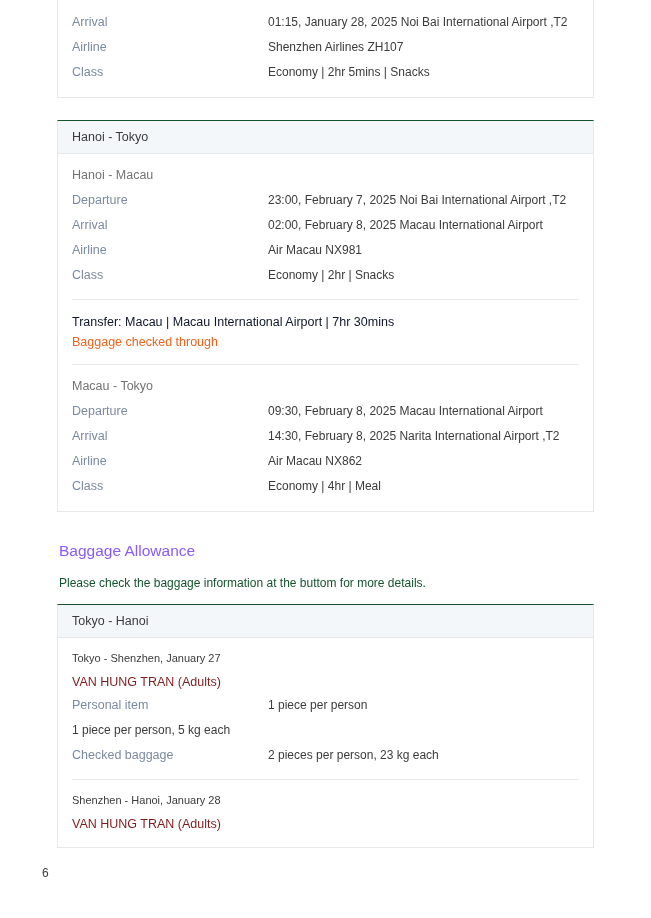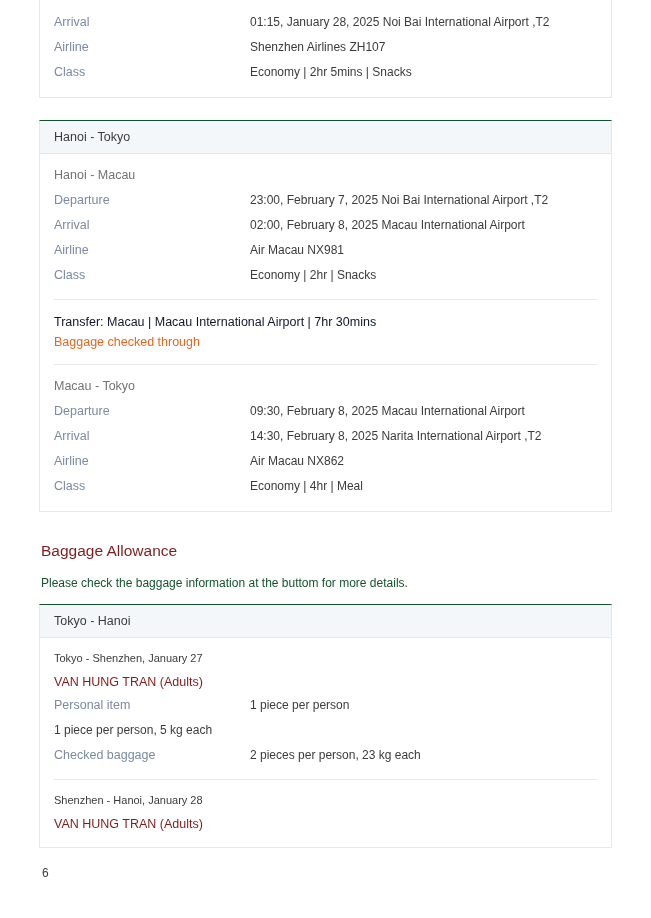--- a/index.html
+++ b/index.html
@@ -13,21 +13,21 @@
     font-family: "Liberation Sans", sans-serif;
     color: #333333;
     position: relative;
     overflow: hidden;
   }
   .page {
     width: 651px;
     height: 896px;
     position: relative;
     box-sizing: border-box;
-    padding: 0 39px;
+    padding: 0 57px;
   }
 
   
   .card {
     border: 1px solid #e6e8eb;
     border-top: none;
     background: #ffffff;
     box-sizing: border-box;
   }
   .card.with-top {
@@ -95,21 +95,21 @@
   .baggage-through {
     font-size: 12.5px;
     color: #e8651d;
     line-height: 21px;
   }
   .spacer-12 { height: 12px; }
 
   
   .section-title {
     font-size: 15.5px;
-    color: #7f1d1d;
+    color: #8b5cf6;
     margin: 30px 0 16px 0;
     padding: 0 2px;
     font-weight: normal;
   }
   .section-subtitle {
     font-size: 12px;
     color: #14532d;
     margin: 11px 0 14px 2px;
   }
 

